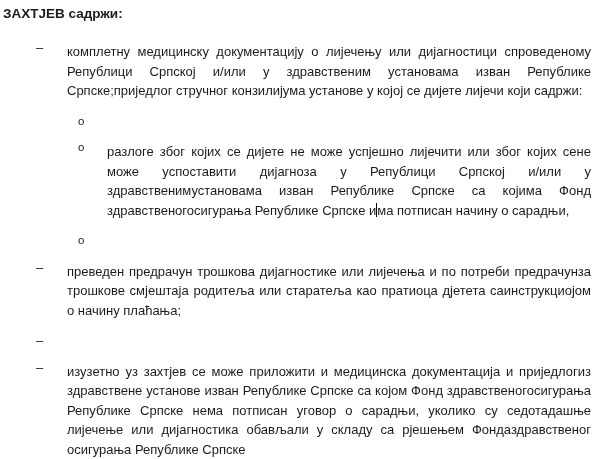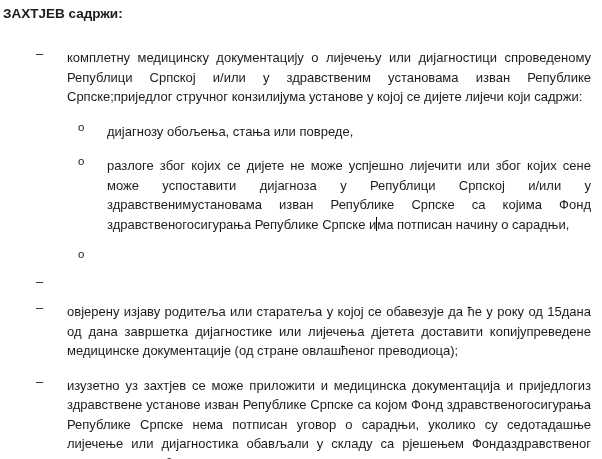--- a/index.html
+++ b/index.html
@@ -16,21 +16,21 @@
   }
   .doc {
     padding: 4px 7px 0 3px;
     box-sizing: border-box;
     width: 602px;
   }
   .heading {
     font-size: 13.5px;
     font-weight: bold;
     line-height: 19px;
-    margin: 0 0 21px 0;
+    margin: 0 0 15px 0;
   }
   .bullet {
     display: flex;
     align-items: flex-start;
     margin: 0 0 7px 0;
   }
   .bullet.level1 { padding-left: 33px; }
   .bullet.level2 { padding-left: 75px; }
   .marker {
     flex: 0 0 auto;
@@ -61,39 +61,38 @@
 
   <h1 class="heading">ЗАХТЈЕВ садржи:</h1>
 
   <div class="bullet level1">
     <span class="marker">–</span>
     <p class="btext">комплетну медицинску документацију о лијечењу или дијагностици спроведеному Републици Српској и/или у здравственим установама изван Републике Српске;приједлог стручног конзилијума установе у којој се дијете лијечи који садржи:</p>
   </div>
 
   <div class="bullet level2">
     <span class="marker">o</span>
-    <p class="btext">дијагнозу обољења, стања или повреде,</p>
   </div>
 
   <div class="bullet level2">
     <span class="marker">o</span>
     <p class="btext"><span>разлоге због којих се дијете не може успјешно лијечити  или због којих сене може успоставити дијагноза у Републици Српској и/или у здравственимустановама изван Републике Српске са којима Фонд здравственогосигурања Републике Српске и</span><span class="caret"></span><span>ма потписан начину о сарадњи,</span></p>
   </div>
 
   <div class="bullet level2">
     <span class="marker">o</span>
   </div>
 
   <div class="bullet level1">
     <span class="marker">–</span>
+    <p class="btext">преведен предрачун трошкова дијагностике или лијечења и по потреби предрачунза трошкове смјештаја родитеља или старатеља као пратиоца дјетета саинструкциојом о начину плаћања;</p>
   </div>
 
   <div class="bullet level1">
     <span class="marker">–</span>
-    <p class="btext">овјерену изјаву родитеља или старатеља у којој се обавезује да ће у року од 15дана од дана завршетка дијагностике или лијечења дјетета доставити копијупреведене медицинске документације (од стране овлашћеног преводиоца);</p>
   </div>
 
   <div class="bullet level1">
     <span class="marker">–</span>
     <p class="btext">изузетно уз захтјев се може приложити и медицинска документација и приједлогиз здравствене установе изван Републике Српске са којом Фонд здравственогосигурања Републике Српске нема потписан уговор о сарадњи, уколико су седотадашње лијечење или дијагностика обављали у складу са рјешењем Фондаздравственог осигурања Републике Српске</p>
   </div>
 
 </div>
 
 </body></html>

